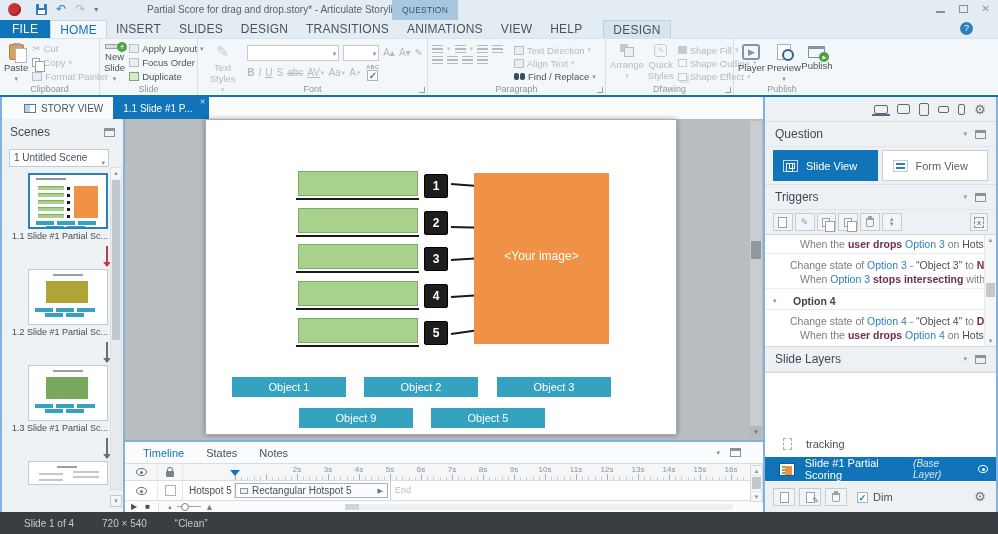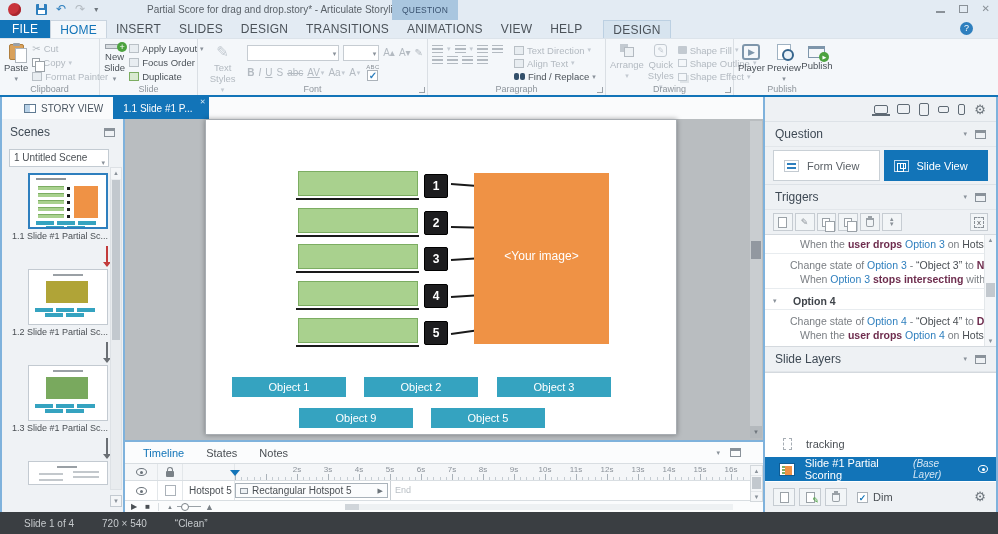--- a/index.html
+++ b/index.html
@@ -672,27 +672,27 @@
         <span class="gear">⚙</span>
       </div>
 
       <div class="rp-header">
         <span>Question</span>
           <span class="sp"></span>
         <span class="caret">▾</span>
         <span class="panelicon"></span>
       </div>
       <div class="viewbtns">
+        <div class="viewbtn slideview">
+          <span class="ic-slideview"></span>
+          <span>Slide View</span>
+        </div>
         <div class="viewbtn form">
           <span class="ic-formview"></span>
           <span>Form View</span>
-        </div>
-        <div class="viewbtn slideview">
-          <span class="ic-slideview"></span>
-          <span>Slide View</span>
         </div>
       </div>
 
       <div class="rp-header">
         <span>Triggers</span>
           <span class="sp"></span>
         <span class="caret">▾</span>
         <span class="panelicon"></span>
       </div>
       <div class="trg-toolbar">

